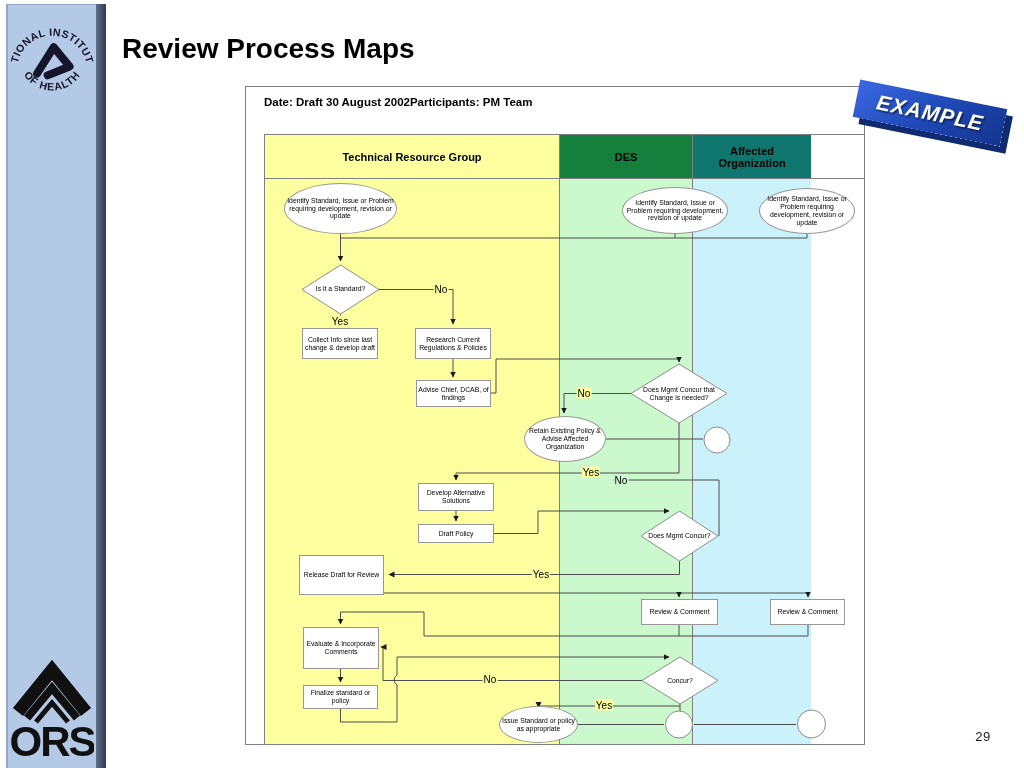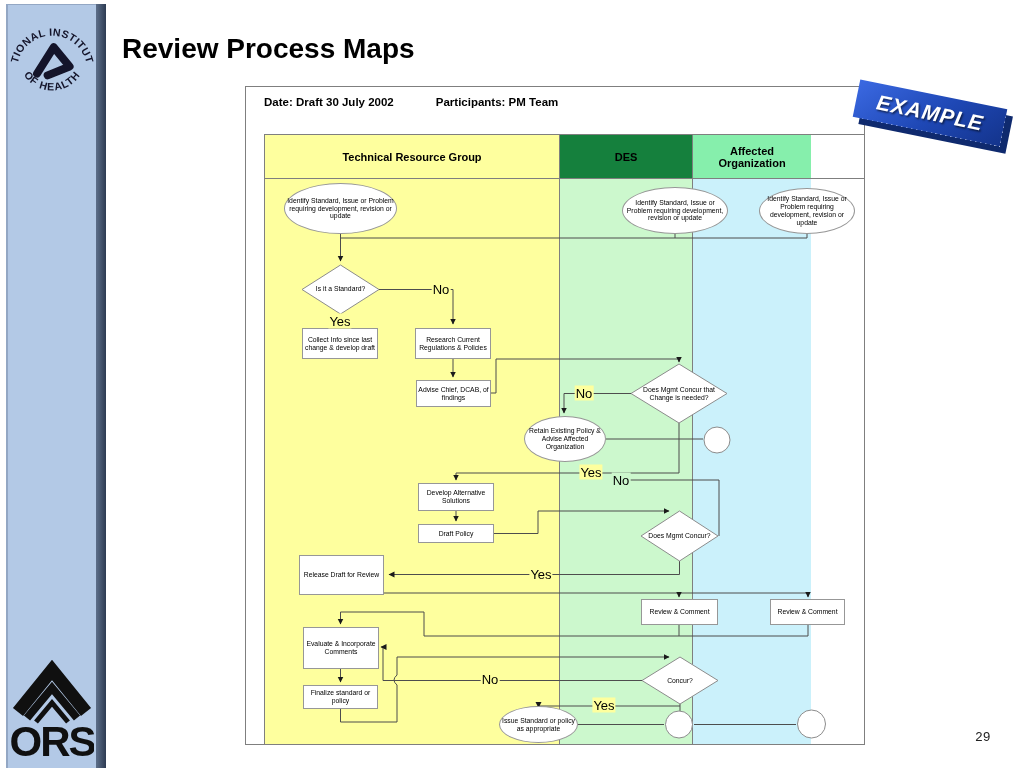--- a/index.html
+++ b/index.html
@@ -14,21 +14,21 @@
   .nih-logo{position:absolute;left:2px;top:6px;width:88px;height:106px;}
   .ors-logo{position:absolute;left:4px;top:652px;width:84px;height:108px;}
   
   #page-title{position:absolute;left:122px;top:33px;font-size:28px;font-weight:bold;
     color:#000;letter-spacing:0px;}
   
   #chart{position:absolute;left:245px;top:86px;width:620px;height:659px;background:#fff;
     border:1px solid #7f7f7f;box-sizing:border-box;}
   #chart-head{position:absolute;left:18px;top:6px;width:590px;font-size:11.5px;font-weight:bold;color:#000;}
   #chart-head .l2{margin-top:3px;}
-  #chart-head .part{margin-left:42px;}
+  #chart-head .part{}
   
   #swim{position:absolute;left:18px;top:47px;width:601px;height:611px;
     border:1px solid #7f7f7f;box-sizing:border-box;z-index:1;}
   .lane-row{display:flex;width:100%;}
   .lane-head{height:44px;border-bottom:1px solid #7f7f7f;box-sizing:border-box;}
   .lane-body{height:565px;}
   .cell{box-sizing:border-box;height:100%;}
   .c1{width:294px;}
   .c2{width:133px;border-left:1px solid #7f7f7f;}
   .c3{width:119px;border-left:1px solid #7f7f7f;}
@@ -37,21 +37,21 @@
   
   #flow-svg{position:absolute;left:0;top:0;width:620px;height:659px;z-index:2;}
   
   .node{position:absolute;z-index:3;background:#fff;border:1px solid #979797;
     display:flex;align-items:center;justify-content:center;text-align:center;
     font-size:6.8px;line-height:1.15;color:#000;box-sizing:border-box;padding:1px;}
   .oval{border-radius:50%;}
   .dtext{position:absolute;z-index:3;display:flex;align-items:center;justify-content:center;
     text-align:center;font-size:6.8px;line-height:1.15;color:#000;}
   .elabel{position:absolute;z-index:4;transform:translate(-50%,-50%);
-    font-size:13px;color:#000;padding:0 1px;white-space:nowrap;}
+    font-size:10px;color:#000;padding:0 1px;white-space:nowrap;}
   
   #example-banner{position:absolute;left:855px;top:94px;width:150px;height:38px;
     transform:rotate(11.5deg);z-index:10;
     background:linear-gradient(135deg,#3b69e2 0%,#1e47b4 55%,#153globalsa8c 100%);
     background:linear-gradient(135deg,#3b69e2 0%,#1e47b4 55%,#14348c 100%);
     box-shadow:7px 6px 0 #0f2a6e;display:flex;align-items:center;justify-content:center;}
   #example-banner span{color:#fff;font-weight:bold;font-style:italic;font-size:21px;
     letter-spacing:1px;text-shadow:1.5px 1.5px 2px rgba(0,0,0,.55);}
   
   #page-number{position:absolute;left:975px;top:730px;font-size:13px;color:#222;font-family:Liberation Mono, monospace;}
@@ -83,29 +83,29 @@
       <path d="M 26,66 L 42,47 L 58,66" fill="none" stroke="#101010" stroke-width="5"></path>
       <text x="42" y="100" text-anchor="middle" font-size="42" font-weight="bold" fill="#101010" letter-spacing="-2">ORS</text>
     </svg>
   </div>
 
   <div id="page-title">Review Process Maps</div>
 
   <div id="chart">
     <div id="chart-head">
       <div class="l2">
-        <span>Date: Draft 30 July 2002</span><span class="part">Participants:  PM Team</span>
+        <span>Date: Draft 30 August 2002</span><span class="part">Participants:  PM Team</span>
       </div>
     </div>
 
     <div id="swim">
       <div class="lane-row lane-head">
         <div class="cell c1 lane-label" style="background:#feff9e">Technical Resource Group</div>
         <div class="cell c2 lane-label" style="background:#15803d">DES</div>
-        <div class="cell c3 lane-label" style="background:#86efac;padding:8px 10px">Affected Organization</div>
+        <div class="cell c3 lane-label" style="background:#0f766e;padding:8px 10px">Affected Organization</div>
       </div>
       <div class="lane-row lane-body">
         <div class="cell c1" style="background:#feff9e"></div>
         <div class="cell c2" style="background:#ccf8cd"></div>
         <div class="cell c3" style="background:#cbf1fb"></div>
       </div>
     </div>
 
     <svg id="flow-svg" viewBox="0 0 620 659">
       <defs>

